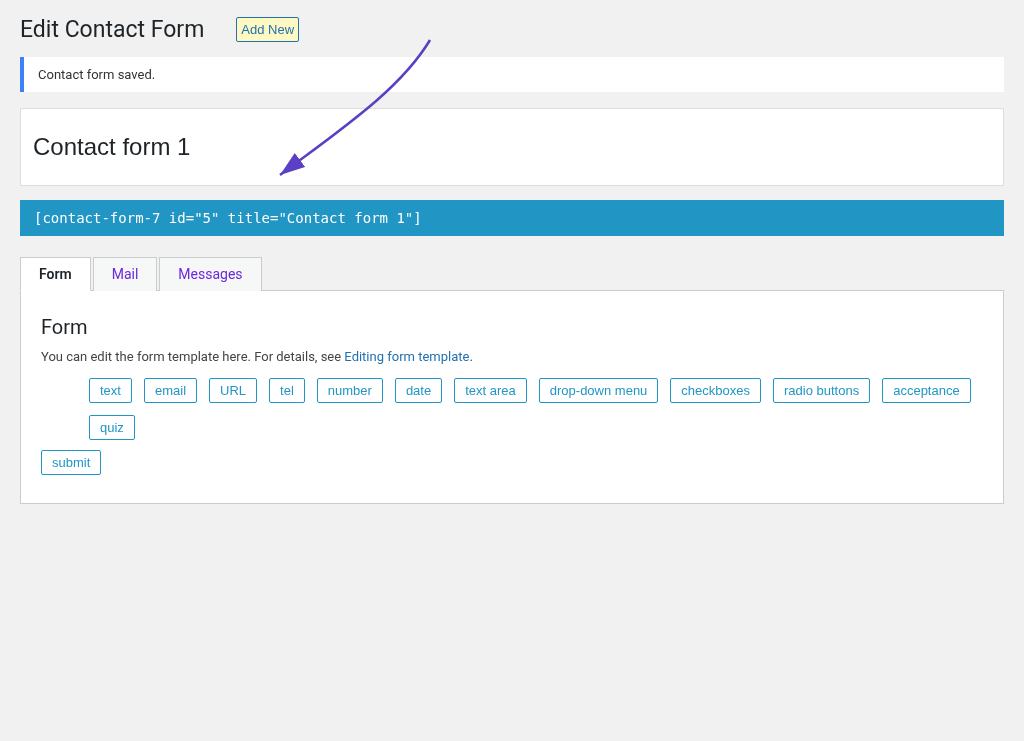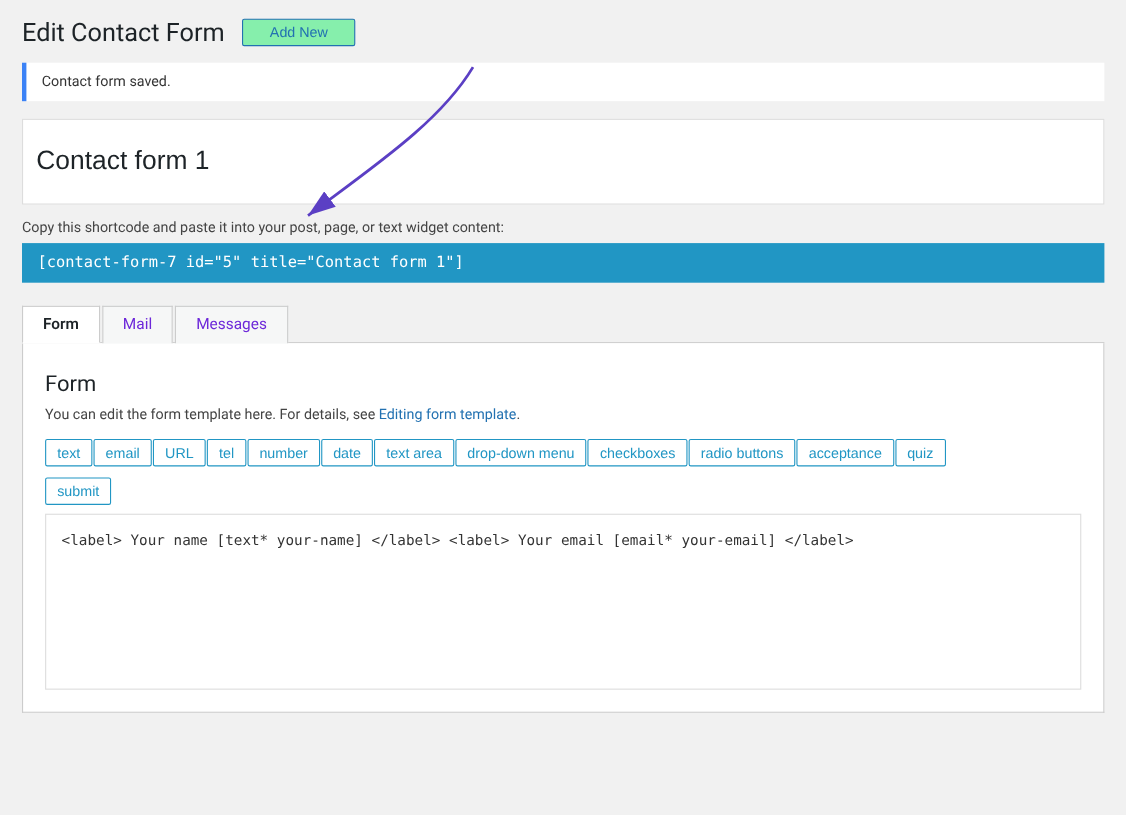--- a/index.html
+++ b/index.html
@@ -9,33 +9,33 @@
       color: #333;
       font-size: 14px;
     }
     .page-wrapper {
       padding: 16px 20px;
       max-width: 1024px;
     }
     .page-header {
       display: flex;
       align-items: center;
-      gap: 16px;
+      gap: 32px;
       margin-bottom: 14px;
     }
     .page-title {
       font-size: 23px;
       font-weight: 400;
       color: #1d2327;
     }
     .add-new-btn {
       border: 1px solid #2271b1;
-      background: #86efac;
+      background: #fef9c3;
       color: #2271b1;
-      padding: 4px 24px;
+      padding: 4px 4px;
       font-size: 13px;
       cursor: pointer;
       border-radius: 2px;
     }
     .notice-saved {
       background: #fff;
       border-left: 4px solid #3b82f6;
       padding: 10px 14px;
       margin-bottom: 16px;
       font-size: 13px;
@@ -120,22 +120,23 @@
       margin-bottom: 14px;
     }
     .form-description a {
       color: #2271b1;
       text-decoration: none;
     }
     
     .tag-buttons {
       display: flex;
       flex-wrap: wrap;
-      gap: 1px;
+      gap: 12px;
       margin-bottom: 10px;
+      margin-left: 48px;
     }
     .tag-btn {
       border: 1px solid #2196c4;
       background: #fff;
       color: #2196c4;
       padding: 4px 10px;
       font-size: 13px;
       cursor: pointer;
       border-radius: 2px;
     }
@@ -162,21 +163,20 @@
 
   
   <div class="notice-saved">
     <span>Contact form saved.</span>
   </div>
 
   
   <input class="form-name-input" type="text" value="Contact form 1" style="">
 
   
-  <p class="shortcode-instruction">Copy this shortcode and paste it into your post, page, or text widget content:</p>
 
   
   <div class="arrow-container">
     <svg class="arrow-svg" width="220" height="160" viewBox="0 0 220 160">
       <defs>
         <marker id="arrowhead" markerWidth="10" markerHeight="7" refX="10" refY="3.5" orient="auto">
           <polygon points="0 0, 10 3.5, 0 7" fill="#5b3fc4"></polygon>
         </marker>
       </defs>
       <path d="M 210 10 C 180 60, 120 100, 60 145" stroke="#5b3fc4" stroke-width="2.5" fill="none" marker-end="url(#arrowhead)"></path>
@@ -211,21 +211,14 @@
       <button class="tag-btn">drop-down menu</button>
       <button class="tag-btn">checkboxes</button>
       <button class="tag-btn">radio buttons</button>
       <button class="tag-btn">acceptance</button>
       <button class="tag-btn">quiz</button>
     </div>
     <div style="margin-bottom: 8px;">
       <button class="tag-btn">submit</button>
     </div>
 
-    <div class="code-area-wrapper">
-      <span>&lt;label&gt; Your name
-    [text* your-name] &lt;/label&gt;
-
-&lt;label&gt; Your email
-    [email* your-email] &lt;/label&gt;</span>
-    </div>
   </div>
 </div>
 
 </body></html>

